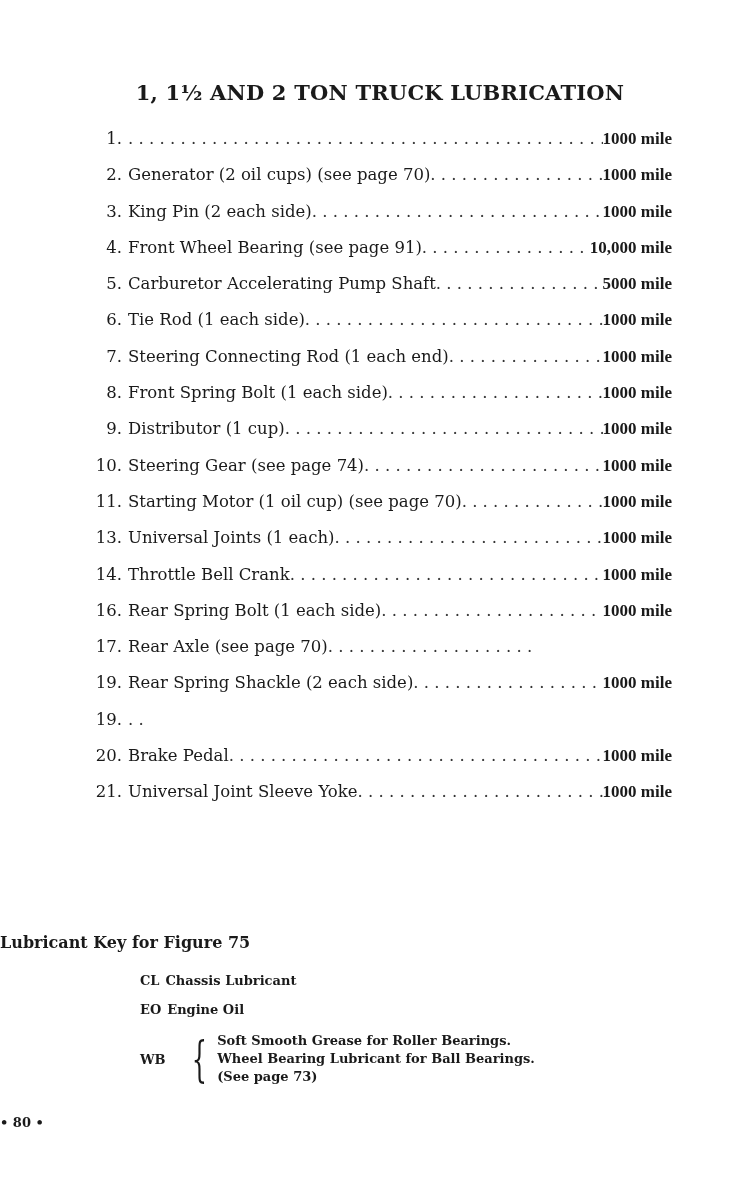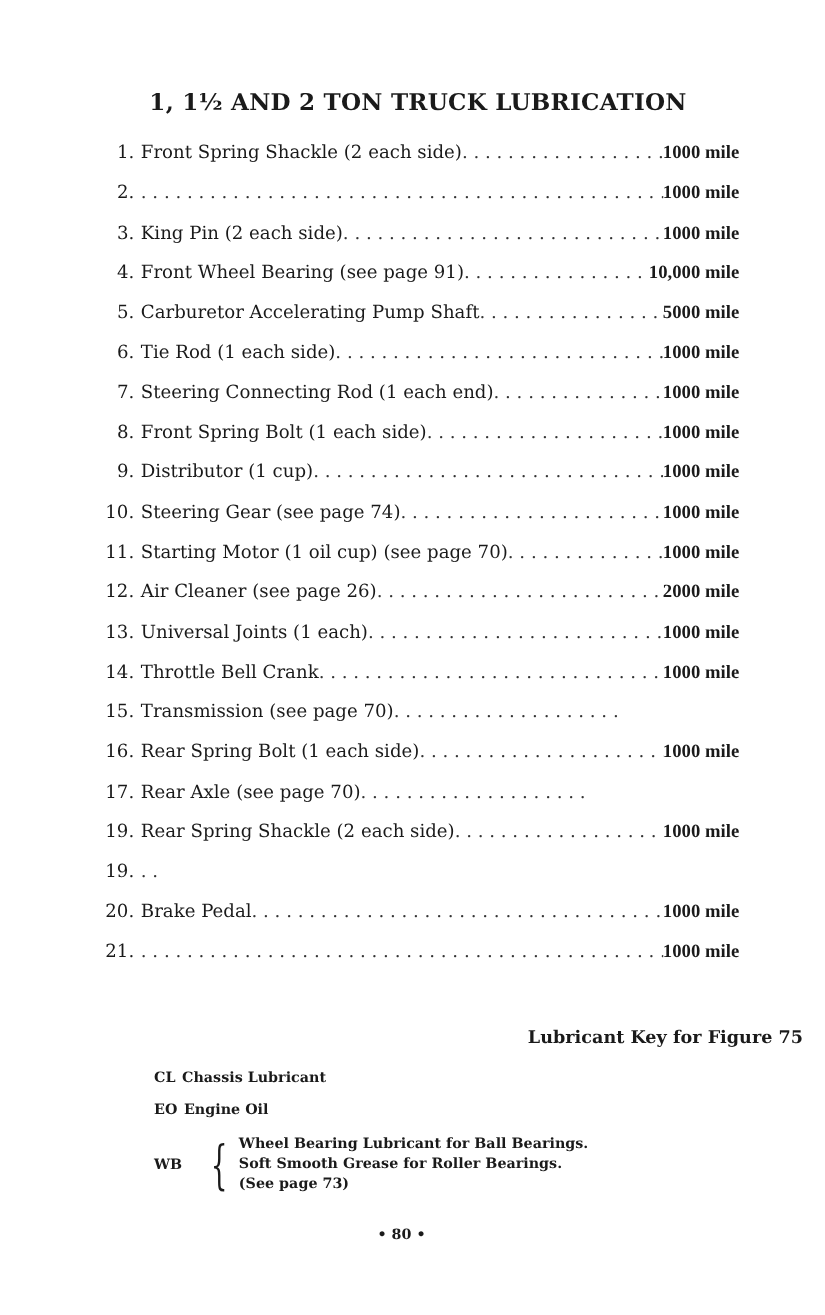--- a/index.html
+++ b/index.html
@@ -8,47 +8,47 @@
     .title { position: absolute; top: 80px; left: 0; width: 760px; text-align: center;
              font-family: "DejaVu Serif", serif; font-weight: bold; font-size: 21px; letter-spacing: 0.2px; }
     .list { position: absolute; top: 129px; left: 82px; width: 590px; }
     .row { display: flex; align-items: baseline; height: 36.3px; font-size: 16.5px; }
     .num { width: 40px; text-align: right; padding-right: 6px; flex: 0 0 auto; }
     .label { flex: 0 0 auto; white-space: nowrap; }
     .dots { flex: 1 1 auto; overflow: hidden; white-space: nowrap; letter-spacing: 3.2px; color: #333; }
     .dots::before { content: ". . . . . . . . . . . . . . . . . . . . . . . . . . . . . . . . . . . . . . . . . . . . . . . . . . . . . . . . . . . . . . . . . . . . . . . . . . . . . . . . . . . . . . . . . . . . . . . . . . . . . . . . . . . . . . . . . . . . . . . . . . . . . . . . . . . . . . . . . . . . . . . . . . . . . . . . . . . . . . . . . . . . . . . . . ."; letter-spacing: 0; }
     .interval { flex: 0 0 auto; white-space: nowrap; font-family: "Liberation Serif", serif; font-size: 17px; font-weight: bold; }
     .row.nointerval .dots { flex: 0 1 auto; max-width: 210px; }
-    .key-title { position: absolute; top: 933px; left: 0; width: 730px; text-align: right;
+    .key-title { position: absolute; top: 933px; left: 0; width: 730px; text-align: left;
                  font-weight: bold; font-size: 16px; font-family: "DejaVu Serif", serif; }
     .key { position: absolute; left: 140px; font-weight: bold; font-size: 13px;
            font-family: "DejaVu Serif", serif; }
     .key .code { display: inline-block; margin-right: 6px; }
     .key-cl { top: 973px; }
     .key-eo { top: 1002px; text-align: right; }
     .key-wb { top: 1032px; display: flex; align-items: center; }
     .brace { font-weight: normal; font-size: 48px; line-height: 1; margin: 0 3px 0 2px; transform: scaleX(0.5); display: inline-block; }
     .wb-lines div { line-height: 18px; }
-    .page-num { position: absolute; top: 1115px; left: 0; width: 730px; text-align: center;
+    .page-num { position: absolute; top: 1115px; left: 0; width: 730px; 
                 font-weight: bold; font-size: 13px; }
   </style>
 </head>
 <body>
 
 <div class="title">1, 1½ AND 2 TON TRUCK LUBRICATION</div>
 
 <div class="list">
   <div class="row">
       <span class="num">1.</span>
-      <span class="label">Front Spring Shackle (2 each side)</span>
       <span class="dots"></span>
       <span class="interval">1000 mile</span>
     </div>
   <div class="row">
       <span class="num">2.</span>
+      <span class="label">Generator (2 oil cups) (see page 70)</span>
       <span class="dots"></span>
       <span class="interval">1000 mile</span>
     </div>
   <div class="row">
       <span class="num">3.</span>
       <span class="label">King Pin (2 each side)</span>
       <span class="dots"></span>
       <span class="interval">1000 mile</span>
     </div>
   <div class="row">
@@ -93,42 +93,30 @@
       <span class="dots"></span>
       <span class="interval">1000 mile</span>
     </div>
   <div class="row">
       <span class="num">11.</span>
       <span class="label">Starting Motor (1 oil cup) (see page 70)</span>
       <span class="dots"></span>
       <span class="interval">1000 mile</span>
     </div>
   <div class="row">
-      <span class="num">12.</span>
-      <span class="label">Air Cleaner (see page 26)</span>
-      <span class="dots"></span>
-      <span class="interval">2000 mile</span>
-    </div>
-  <div class="row">
       <span class="num">13.</span>
       <span class="label">Universal Joints (1 each)</span>
       <span class="dots"></span>
       <span class="interval">1000 mile</span>
     </div>
   <div class="row">
       <span class="num">14.</span>
       <span class="label">Throttle Bell Crank</span>
       <span class="dots"></span>
       <span class="interval">1000 mile</span>
-    </div>
-  <div class="row nointerval">
-      <span class="num">15.</span>
-      <span class="label">Transmission (see page 70)</span>
-      <span class="dots"></span>
-      <span class="interval"></span>
     </div>
   <div class="row">
       <span class="num">16.</span>
       <span class="label">Rear Spring Bolt (1 each side)</span>
       <span class="dots"></span>
       <span class="interval">1000 mile</span>
     </div>
   <div class="row nointerval">
       <span class="num">17.</span>
       <span class="label">Rear Axle (see page 70)</span>
@@ -147,36 +135,37 @@
       <span class="interval"></span>
     </div>
   <div class="row">
       <span class="num">20.</span>
       <span class="label">Brake Pedal</span>
       <span class="dots"></span>
       <span class="interval">1000 mile</span>
     </div>
   <div class="row">
       <span class="num">21.</span>
+      <span class="label">Universal Joint Sleeve Yoke</span>
       <span class="dots"></span>
       <span class="interval">1000 mile</span>
     </div>
 </div>
 
 <div class="key-title">Lubricant Key for Figure 75</div>
 
 <div class="key key-cl">
   <span class="code">CL</span><span>Chassis Lubricant</span>
 </div>
 <div class="key key-eo">
   <span class="code">EO</span><span>Engine Oil</span>
 </div>
 <div class="key key-wb">
   <span class="code" style="margin-right:16px">WB</span>
   <span class="brace">{</span>
   <div class="wb-lines">
+    <div>Soft Smooth Grease for Roller Bearings.</div>
     <div>Wheel Bearing Lubricant for Ball Bearings.</div>
-    <div>Soft Smooth Grease for Roller Bearings.</div>
     <div>(See page 73)</div>
   </div>
 </div>
 
 <div class="page-num">• 80 •</div>
 
 </body></html>

